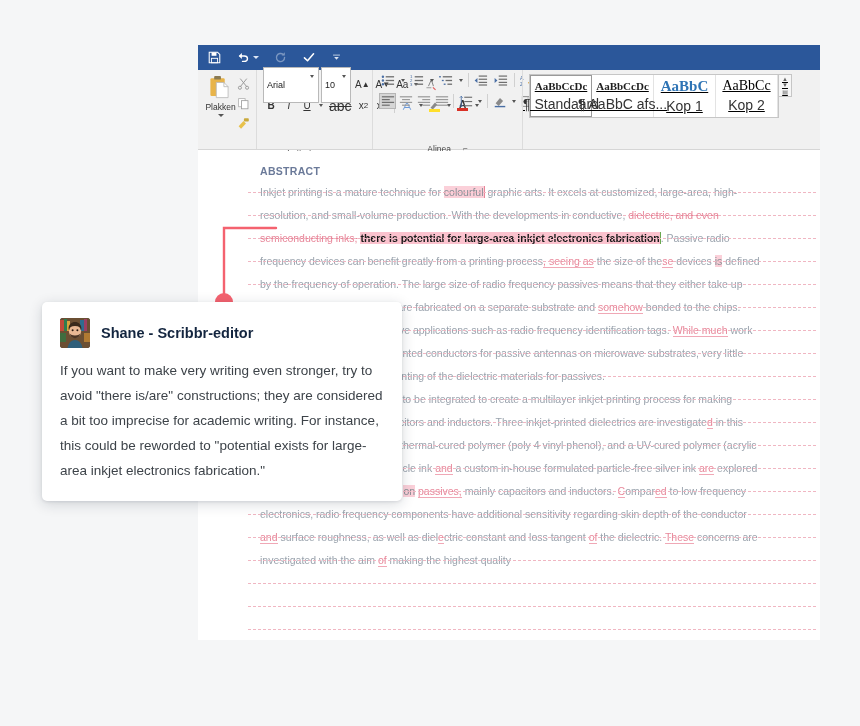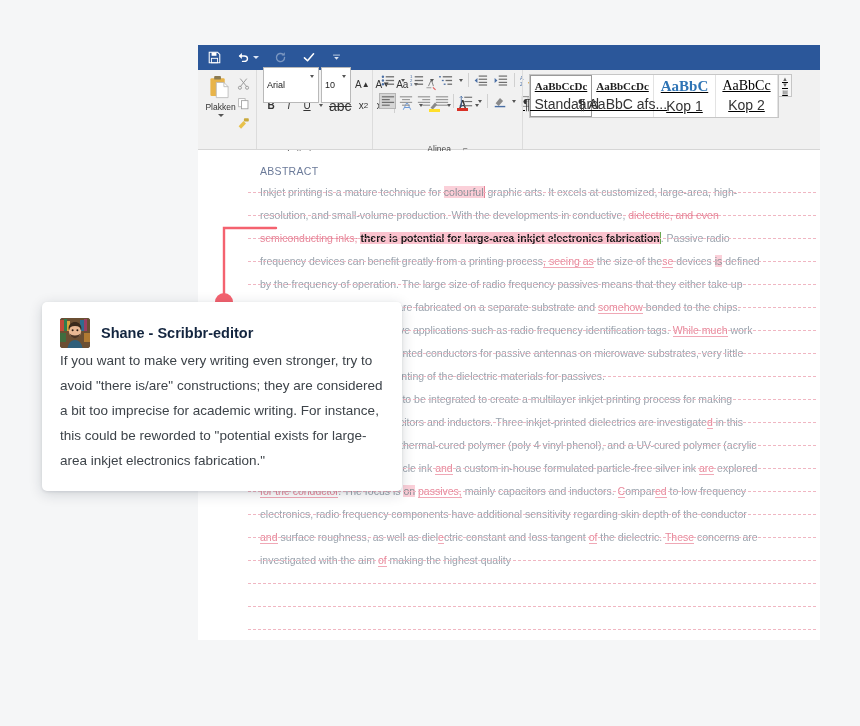--- a/index.html
+++ b/index.html
@@ -114,21 +114,21 @@
   
   .docpage {
     position: absolute; left: 0; top: 106px; width: 622px; height: 489px;
     background: #ffffff; overflow: hidden;
   }
   .doctext {
     position: absolute; left: 62px; top: 14px; width: 500px;
     font-family: "Liberation Sans", sans-serif;
   }
   .abstract-head {
-    font-size: 10.5px; font-weight: normal; color: #6b7a99;
+    font-size: 10.5px; font-weight: bold; color: #6b7a99;
     letter-spacing: .3px; margin-bottom: 4px;
   }
   .doctext p {
     font-size: 10.5px; line-height: 23px; color: #9aa3ad;
   }
   .doctext p + p { margin-top: 0; }
 
   
   .ins { color: #e8879a; border-bottom: 1px solid #f0a8b6; }
   .del { color: #e8879a; text-decoration: line-through; }
@@ -149,21 +149,21 @@
   
   #connector { position: absolute; left: 0; top: 0; pointer-events: none; }
 
   
   #comment-card {
     position: absolute; left: 42px; top: 302px; width: 360px;
     background: #ffffff; border-radius: 5px;
     box-shadow: 0 3px 14px rgba(20,30,50,.16), 0 1px 3px rgba(20,30,50,.10);
     padding: 16px 18px 18px 18px;
   }
-  .card-head { display: flex; align-items: center; gap: 11px; margin-bottom: 0; }
+  .card-head { display: flex; align-items: center; gap: 11px; margin-bottom: 10px; }
   .avatar {
     width: 30px; height: 30px; border-radius: 3px; overflow: hidden;
     flex: 0 0 30px; position: relative; background: #3a2d23;
   }
   .avatar svg { display: block; }
   .card-author {
     font-size: 14.5px; font-weight: bold; color: #13253f;
     font-family: "Liberation Sans", sans-serif;
   }
   .card-body {

